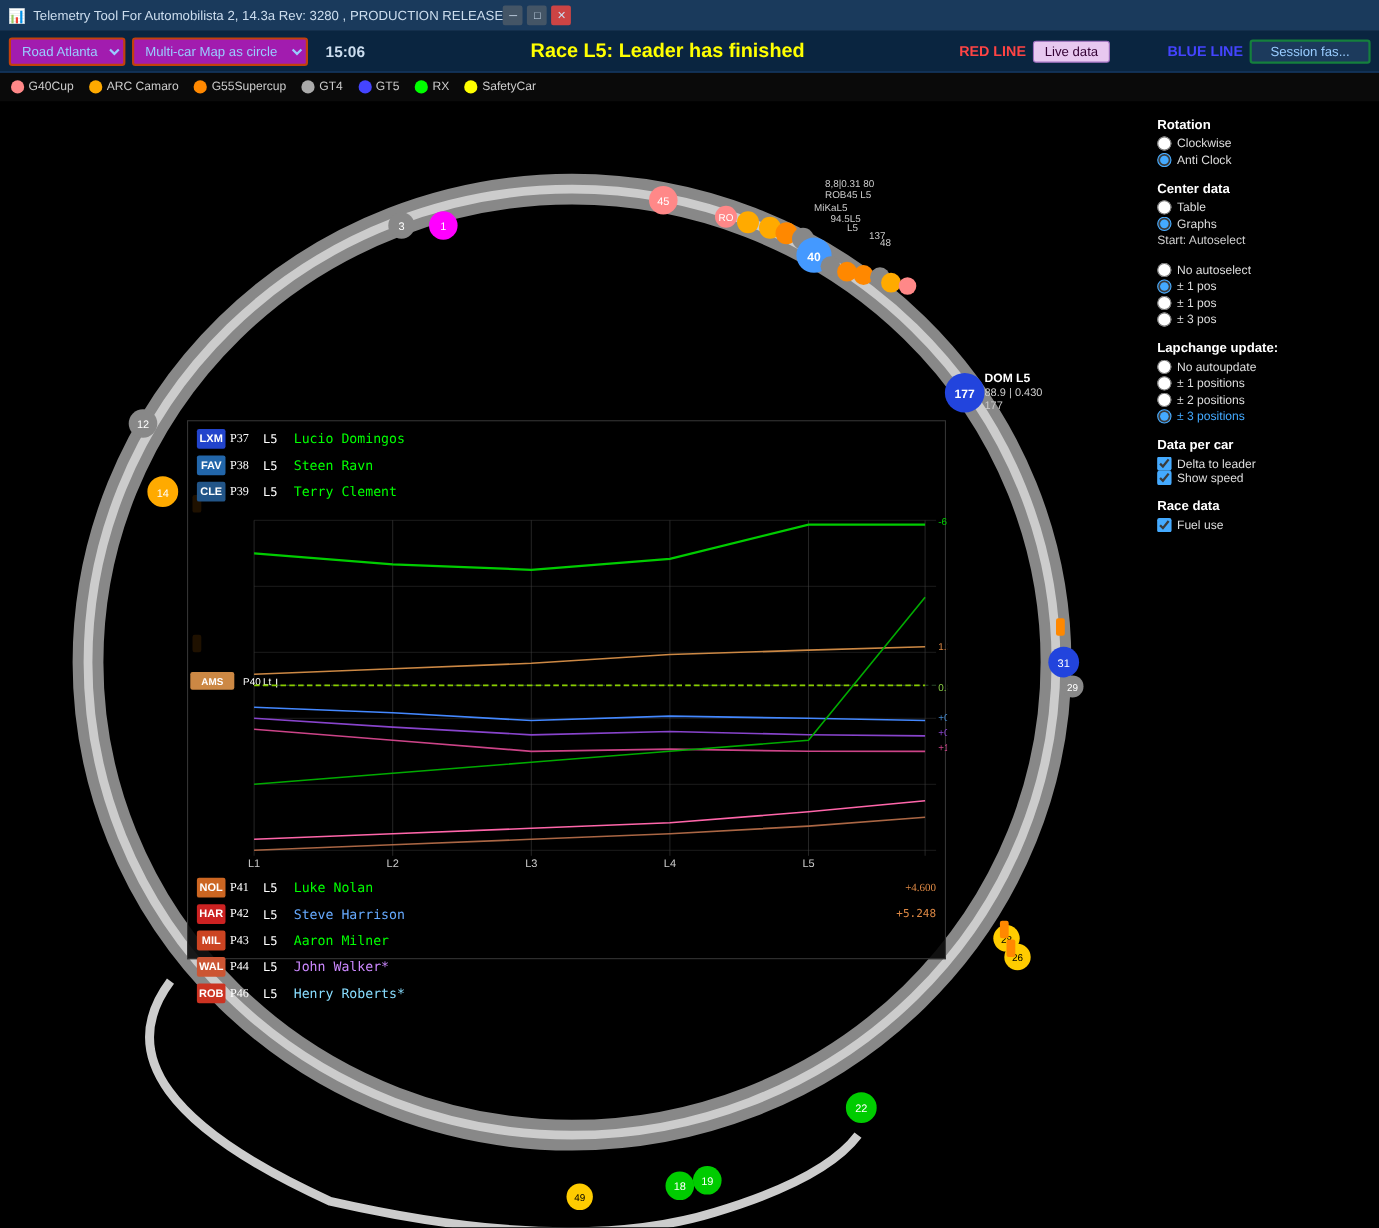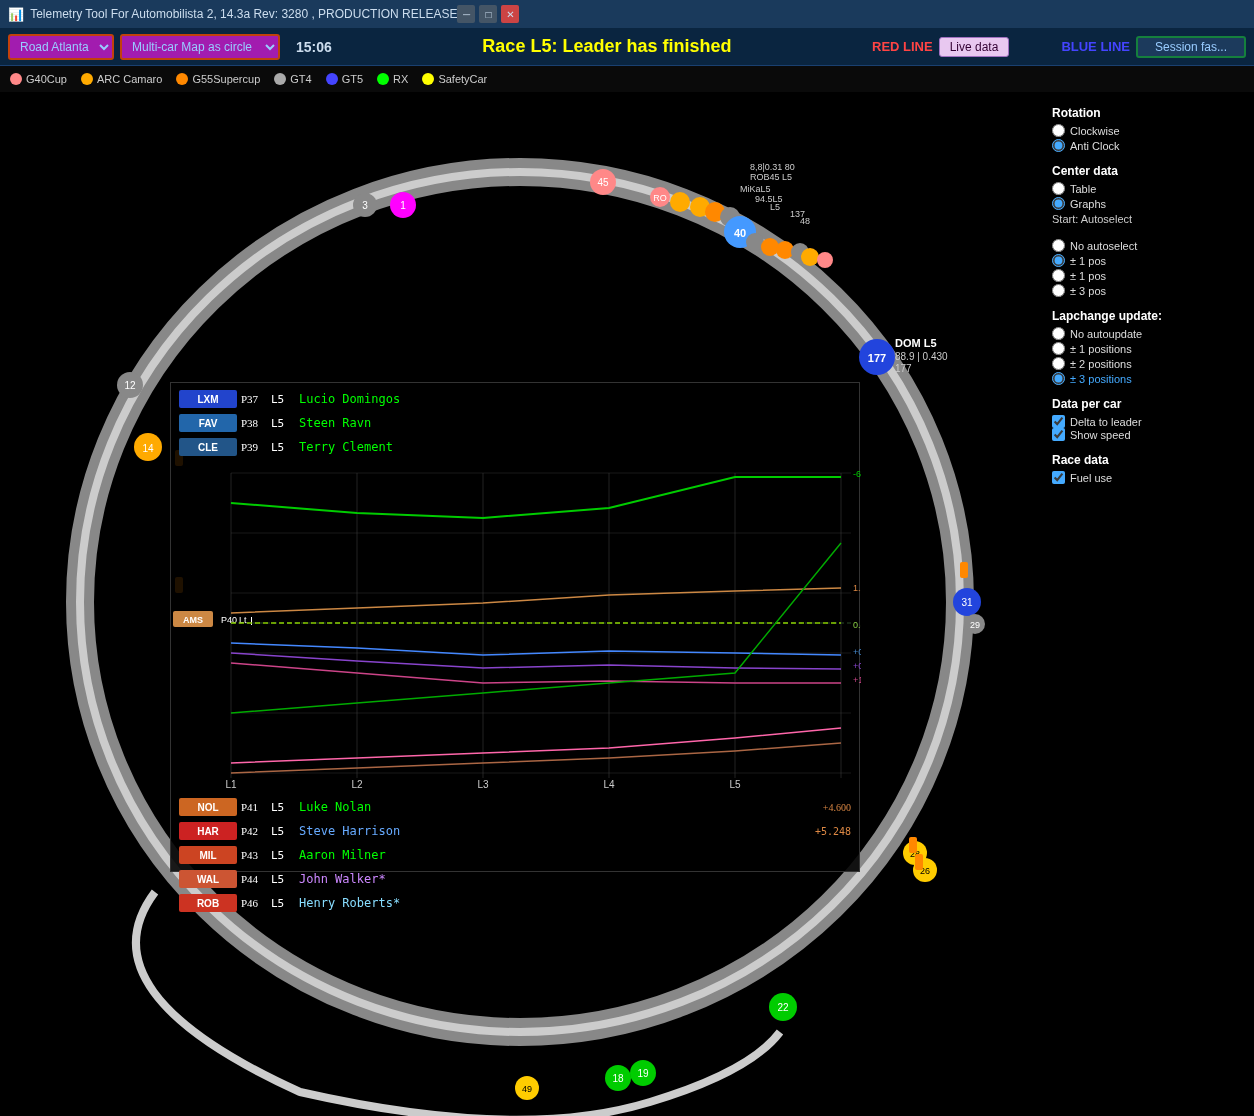--- a/index.html
+++ b/index.html
@@ -147,21 +147,21 @@
       border: 1px solid #333;
     }
 
     .driver-row {
       display: flex;
       align-items: center;
       height: 24px;
       padding: 0 4px;
     }
     .driver-tag {
-      width: 58px;
+      width: 26px;
       height: 18px;
       display: flex;
       align-items: center;
       justify-content: center;
       font-size: 10px;
       font-weight: bold;
       border-radius: 2px;
       margin-right: 4px;
     }
     .driver-pos { color: #fff; width: 30px; font-family: Liberation Serif, serif; font-size: 11px; }

